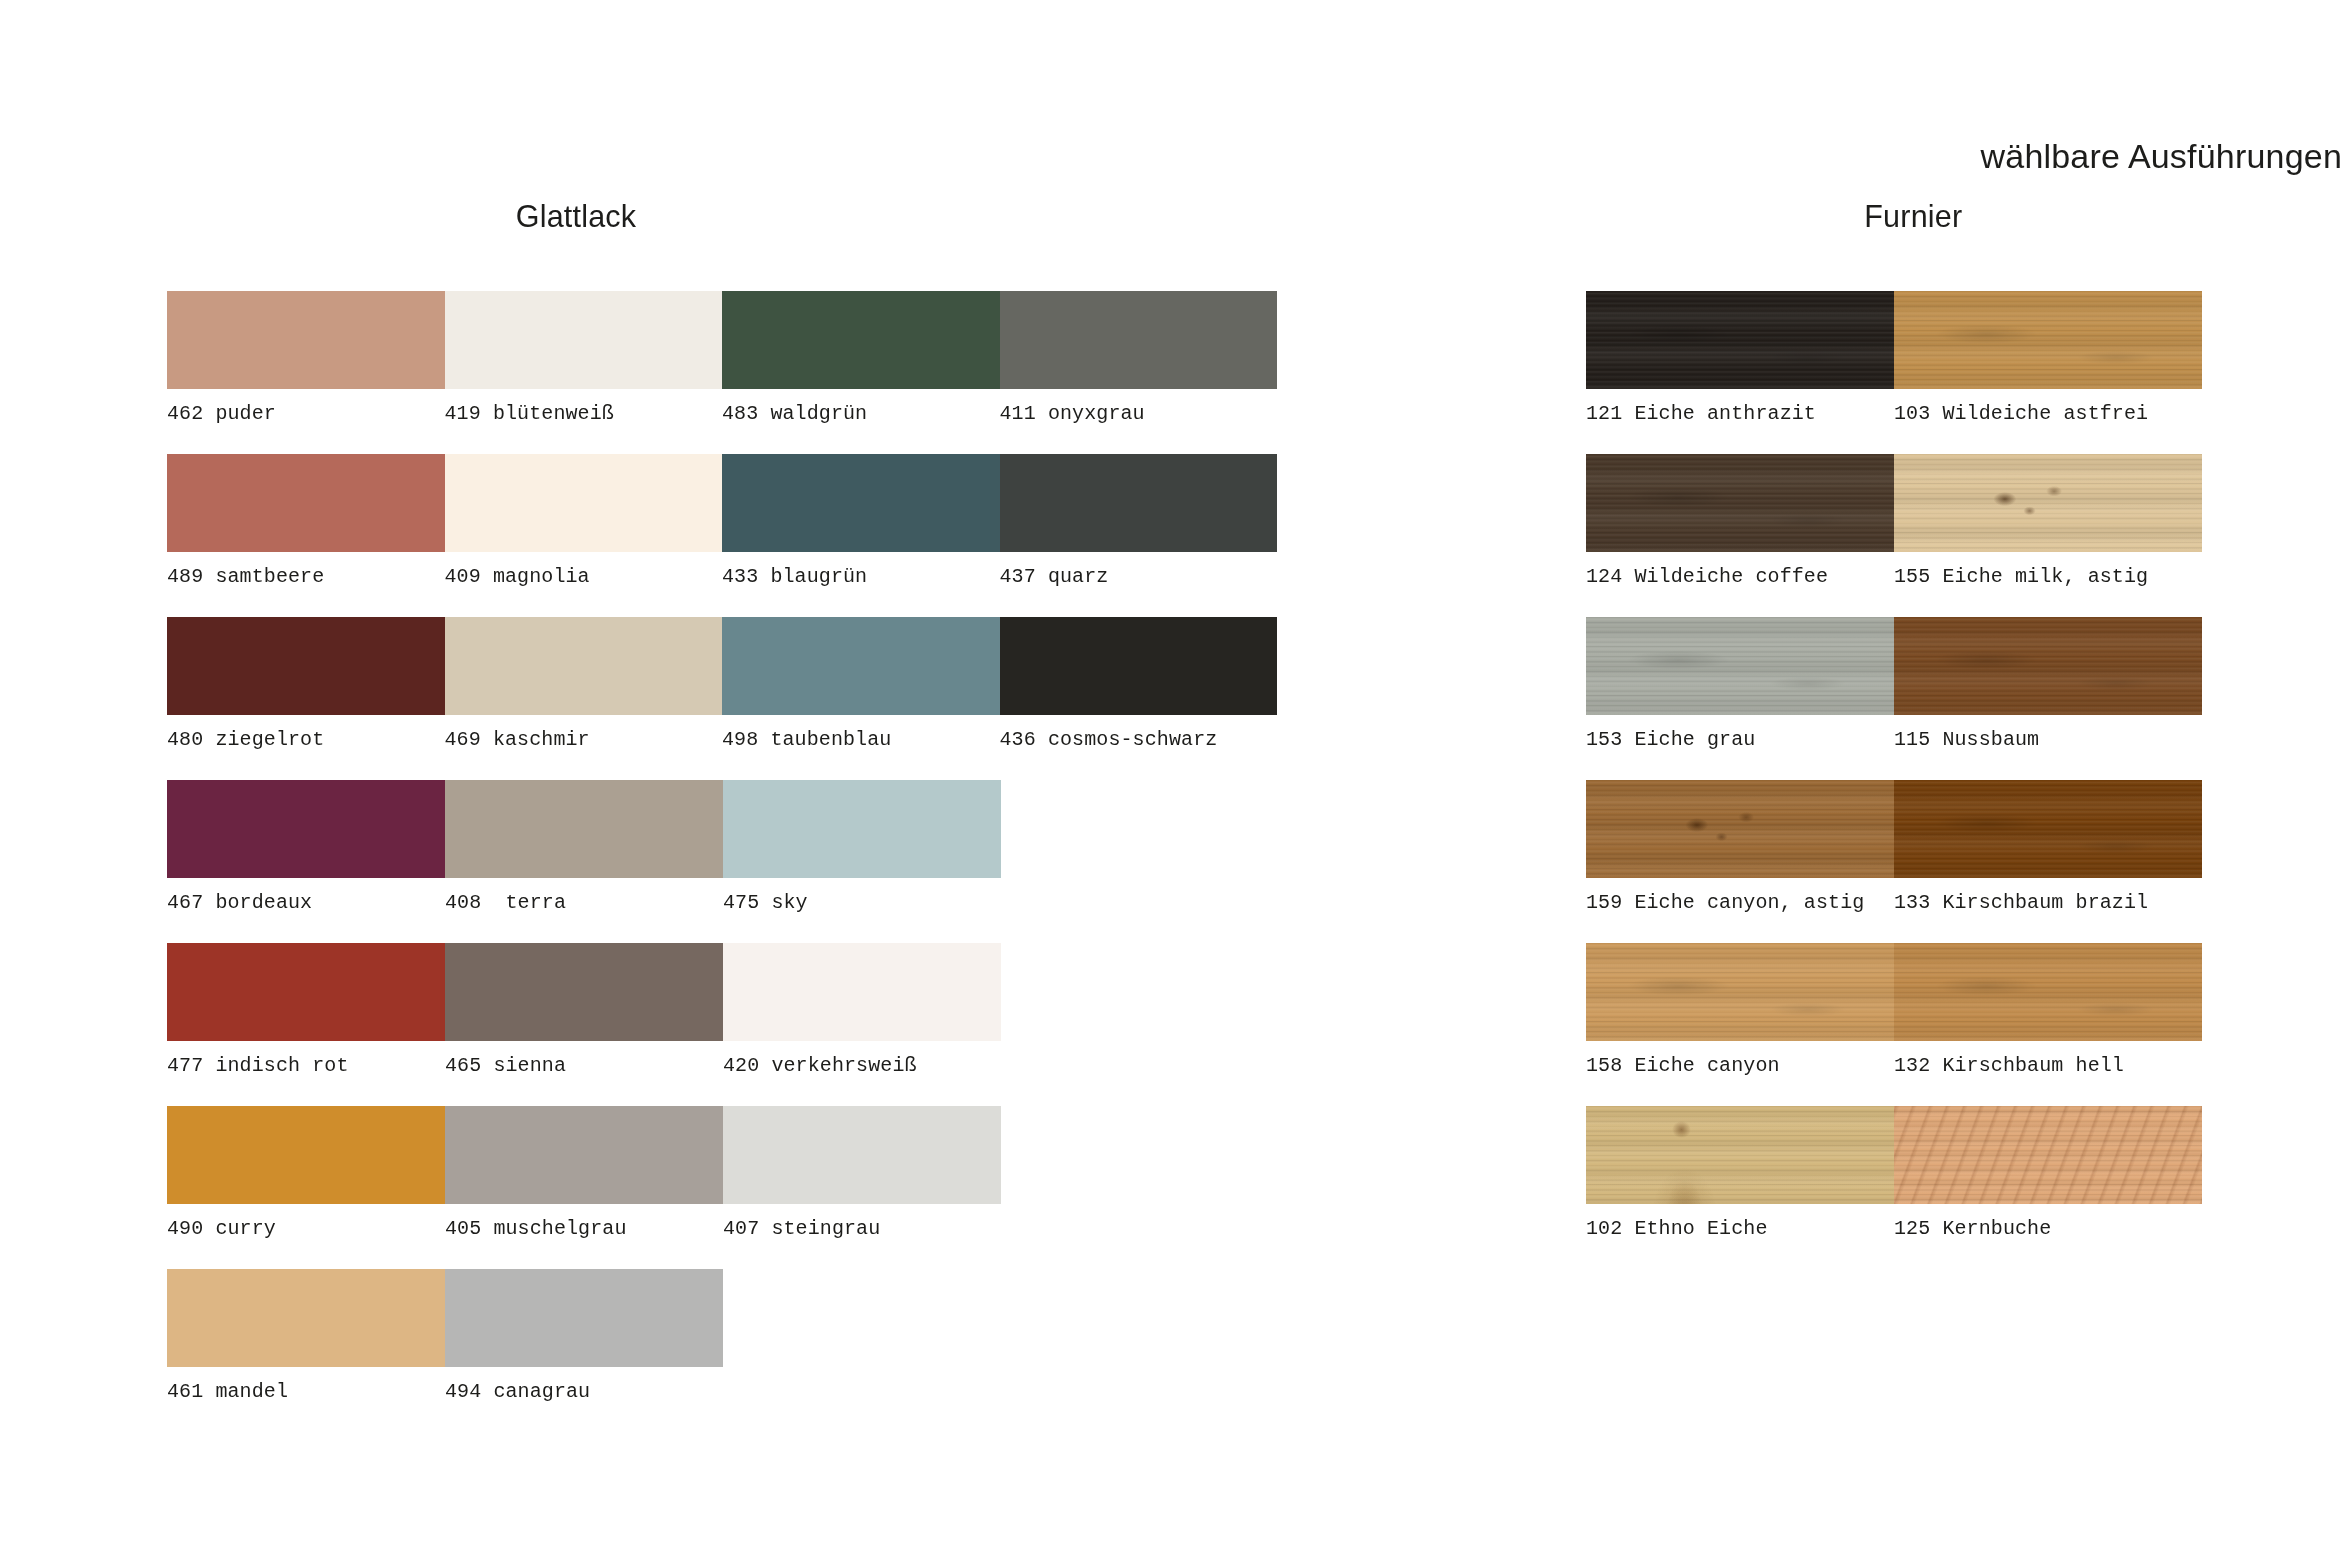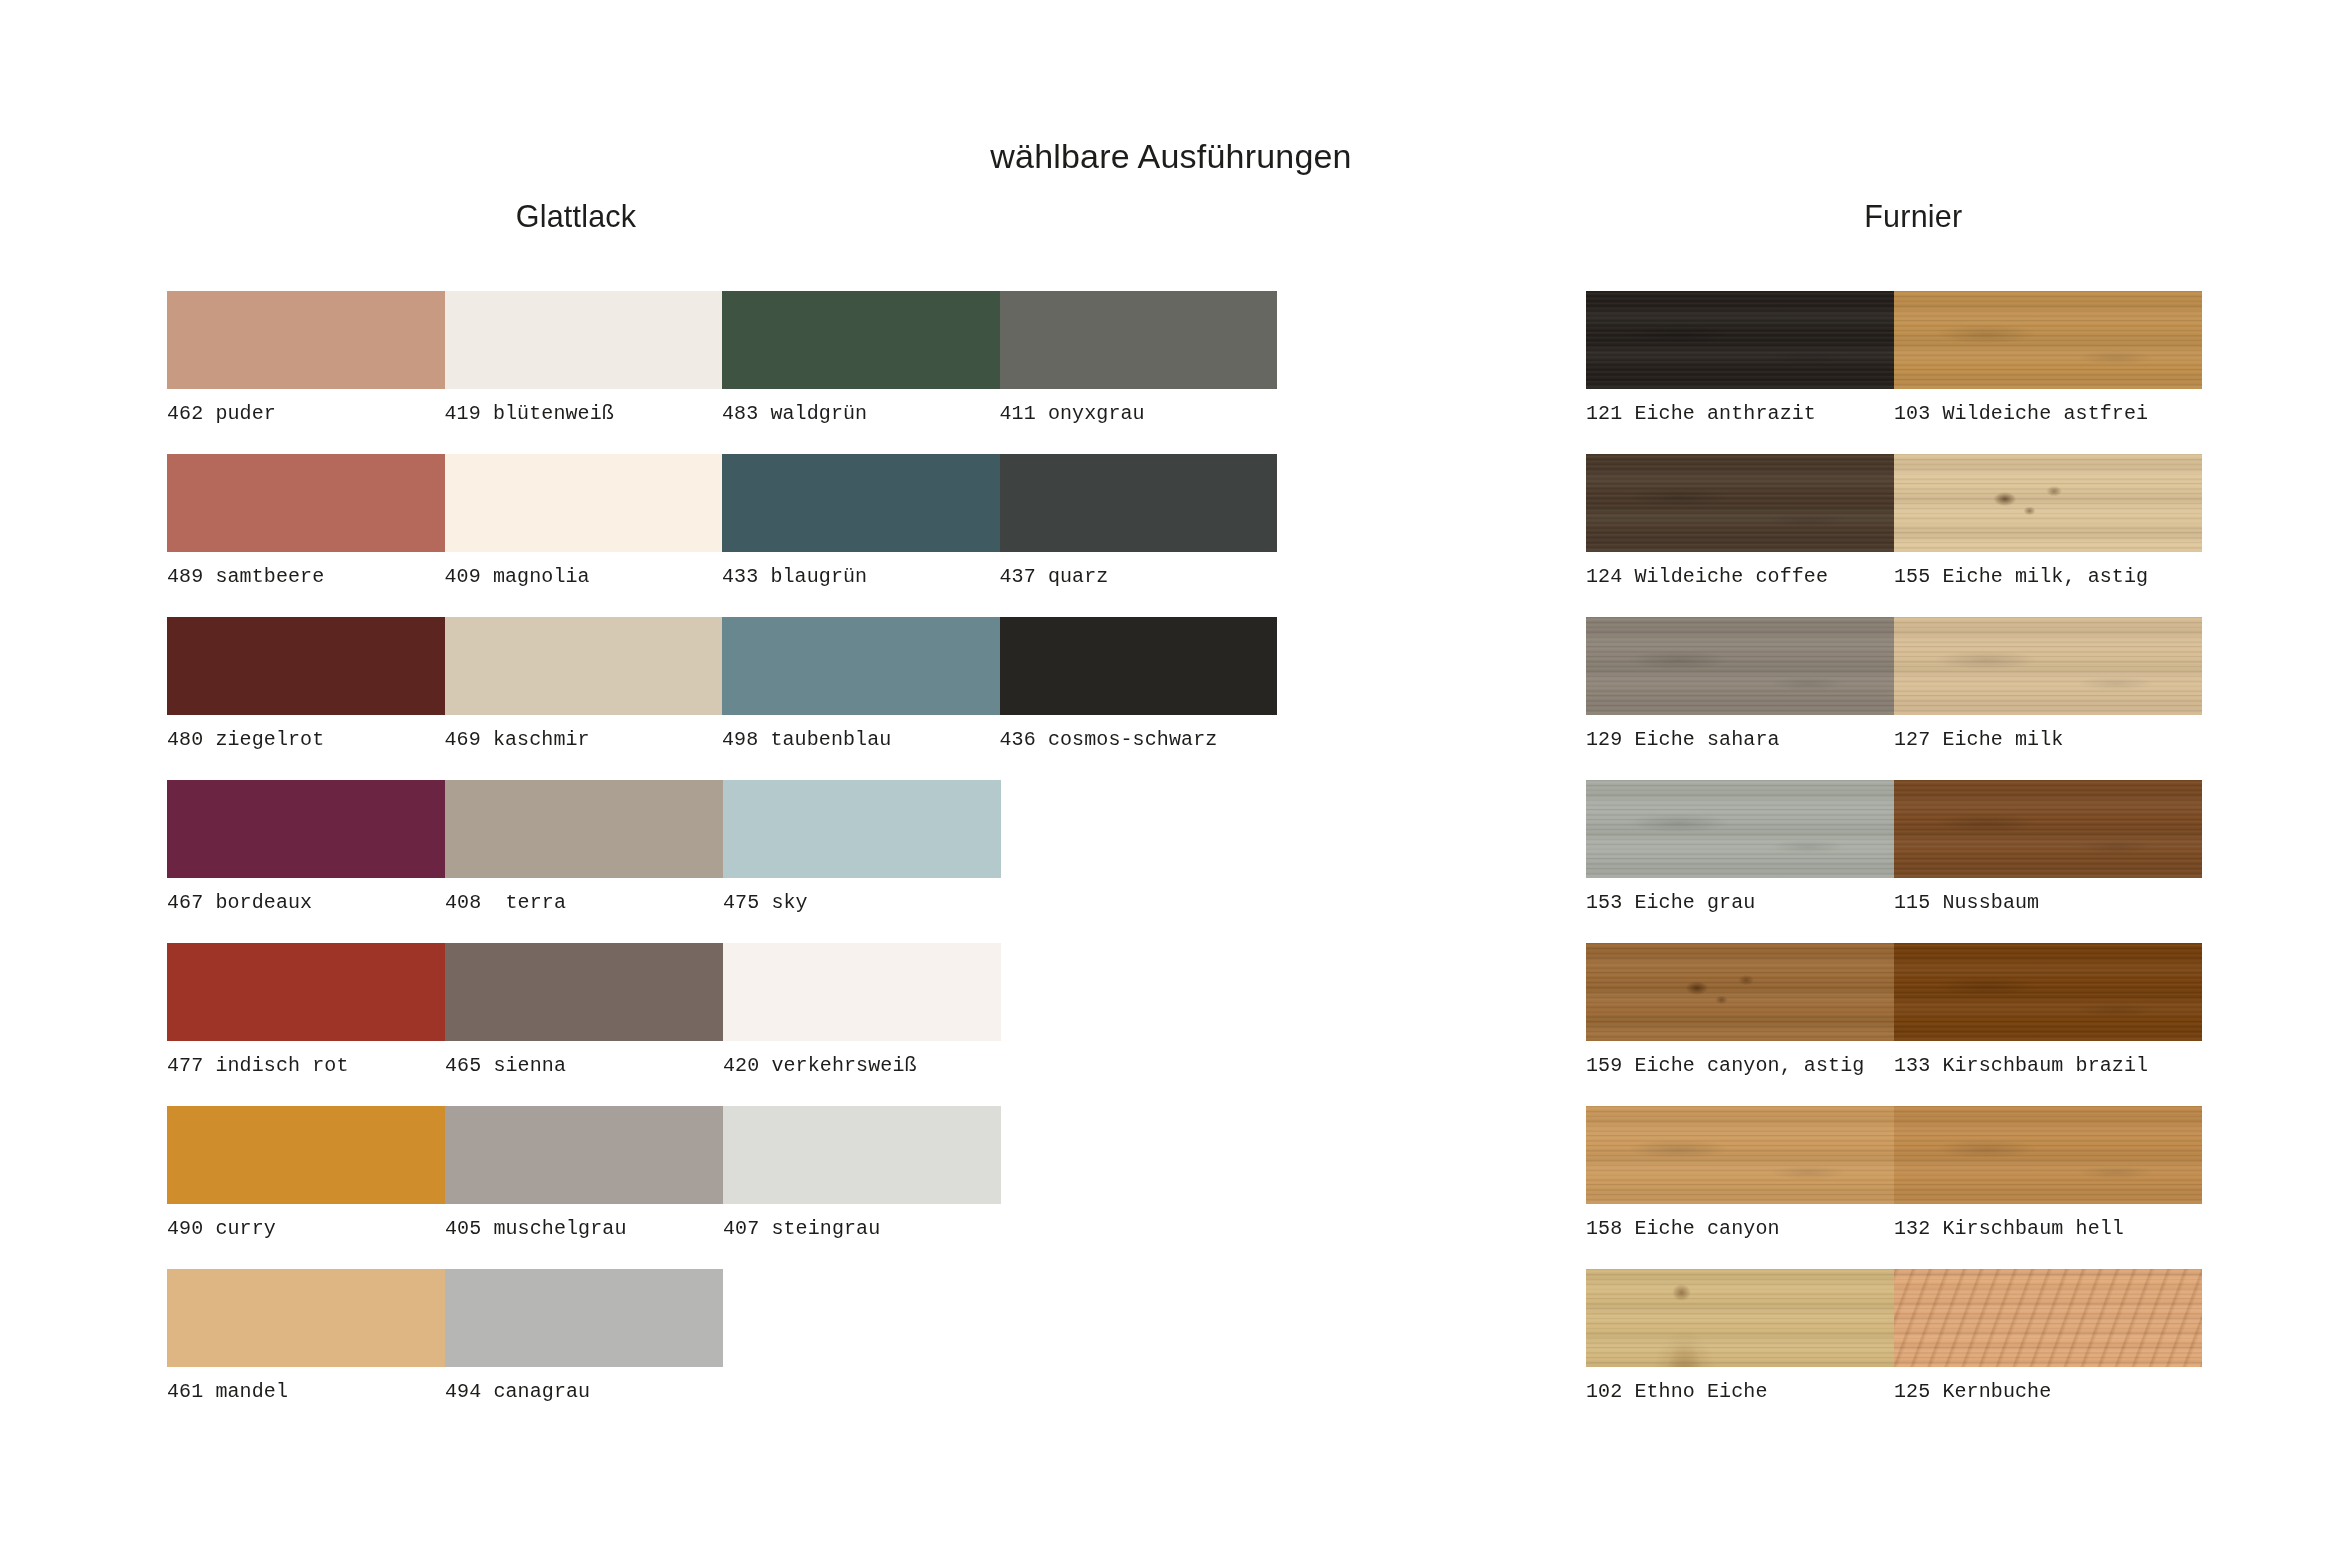--- a/index.html
+++ b/index.html
@@ -16,21 +16,21 @@
     position: relative;
     overflow: hidden;
   }
 
   
   #page-title {
     position: absolute;
     top: 116px;
     left: 0;
     width: 2342px;
-    text-align: center;
+    text-align: right;
     font-size: 34px;
     font-weight: 400;
     letter-spacing: 0.2px;
     color: #1d1d1b;
     line-height: 1;
   }
 
   
   .section {
     position: absolute;
@@ -305,30 +305,20 @@
           <div class="swatch-chip wood" style="background: rgb(74, 57, 42);"></div>
           <div class="swatch-label">124 Wildeiche coffee</div>
         </div>
         <div class="swatch-cell">
           <div class="swatch-chip wood knotty" style="background: rgb(221, 196, 152);"></div>
           <div class="swatch-label">155 Eiche milk, astig</div>
         </div>
       </div>
       <div class="swatch-row">
         <div class="swatch-cell">
-          <div class="swatch-chip wood" style="background: rgb(140, 130, 118);"></div>
-          <div class="swatch-label">129 Eiche sahara</div>
-        </div>
-        <div class="swatch-cell">
-          <div class="swatch-chip wood" style="background: rgb(216, 189, 148);"></div>
-          <div class="swatch-label">127 Eiche milk</div>
-        </div>
-      </div>
-      <div class="swatch-row">
-        <div class="swatch-cell">
           <div class="swatch-chip wood" style="background: rgb(168, 172, 163);"></div>
           <div class="swatch-label">153 Eiche grau</div>
         </div>
         <div class="swatch-cell">
           <div class="swatch-chip wood" style="background: rgb(122, 74, 34);"></div>
           <div class="swatch-label">115 Nussbaum</div>
         </div>
       </div>
       <div class="swatch-row">
         <div class="swatch-cell">

